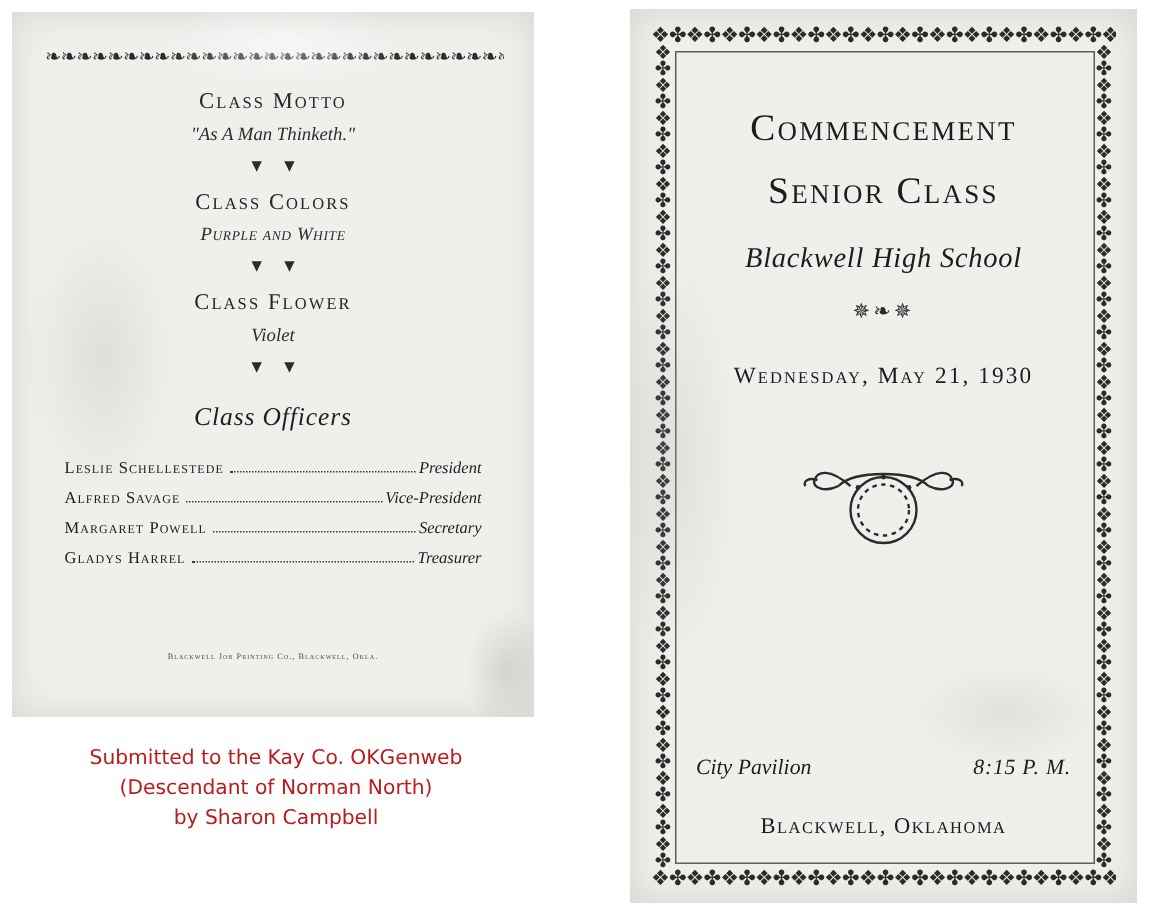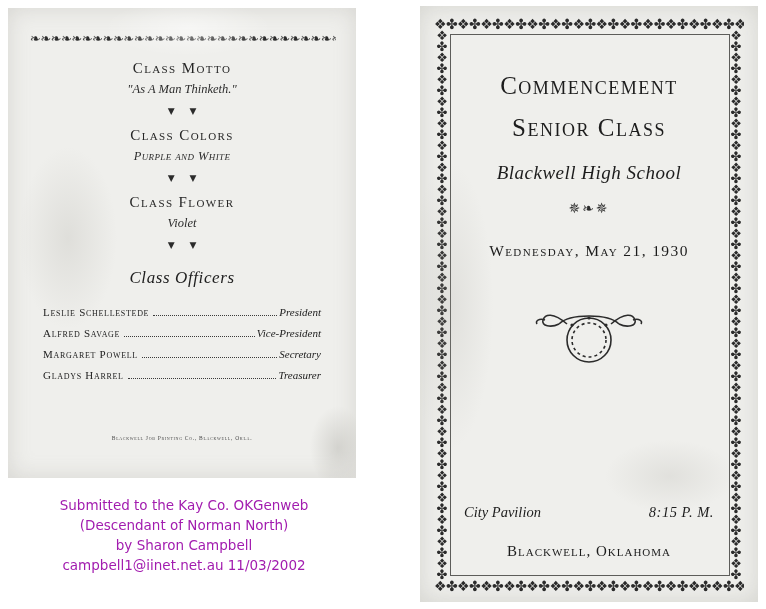--- a/index.html
+++ b/index.html
@@ -141,21 +141,21 @@
   
   .caption {
     position: absolute;
     left: 10px;
     top: 495px;
     width: 348px;
     text-align: center;
     font-family: "DejaVu Sans", sans-serif;
     font-size: 13.5px;
     line-height: 20px;
-    color: #a21caf;
+    color: #b91c1c;
   }
 
   
   .panel-right {
     position: absolute;
     left: 420px;
     top: 6px;
     width: 338px;
     height: 596px;
     background: #efefec;
@@ -334,21 +334,20 @@
       </div>
     </div>
 
     <div class="printer-line">Blackwell Job Printing Co., Blackwell, Okla.</div>
   </div>
 
   <div class="caption">
     <div>Submitted to the Kay Co. OKGenweb</div>
     <div>(Descendant of Norman North)</div>
     <div>by Sharon Campbell</div>
-    <div>campbell1@iinet.net.au 11/03/2002</div>
   </div>
 
   <div class="panel-right">
     <div class="frame-h top">❖✤❖✤❖✤❖✤❖✤❖✤❖✤❖✤❖✤❖✤❖✤❖✤❖✤❖✤❖✤❖✤❖✤❖✤❖✤❖✤❖✤❖✤</div>
     <div class="frame-h bottom">❖✤❖✤❖✤❖✤❖✤❖✤❖✤❖✤❖✤❖✤❖✤❖✤❖✤❖✤❖✤❖✤❖✤❖✤❖✤❖✤❖✤❖✤</div>
     <div class="frame-v left">❖<br>✤<br>❖<br>✤<br>❖<br>✤<br>❖<br>✤<br>❖<br>✤<br>❖<br>✤<br>❖<br>✤<br>❖<br>✤<br>❖<br>✤<br>❖<br>✤<br>❖<br>✤<br>❖<br>✤<br>❖<br>✤<br>❖<br>✤<br>❖<br>✤<br>❖<br>✤<br>❖<br>✤<br>❖<br>✤<br>❖<br>✤<br>❖<br>✤<br>❖<br>✤<br>❖<br>✤<br>❖<br>✤<br>❖<br>✤<br>❖<br>✤</div>
     <div class="frame-v right">❖<br>✤<br>❖<br>✤<br>❖<br>✤<br>❖<br>✤<br>❖<br>✤<br>❖<br>✤<br>❖<br>✤<br>❖<br>✤<br>❖<br>✤<br>❖<br>✤<br>❖<br>✤<br>❖<br>✤<br>❖<br>✤<br>❖<br>✤<br>❖<br>✤<br>❖<br>✤<br>❖<br>✤<br>❖<br>✤<br>❖<br>✤<br>❖<br>✤<br>❖<br>✤<br>❖<br>✤<br>❖<br>✤<br>❖<br>✤<br>❖<br>✤</div>
     <div class="frame-inner"></div>
 
     <div class="cover-content">

